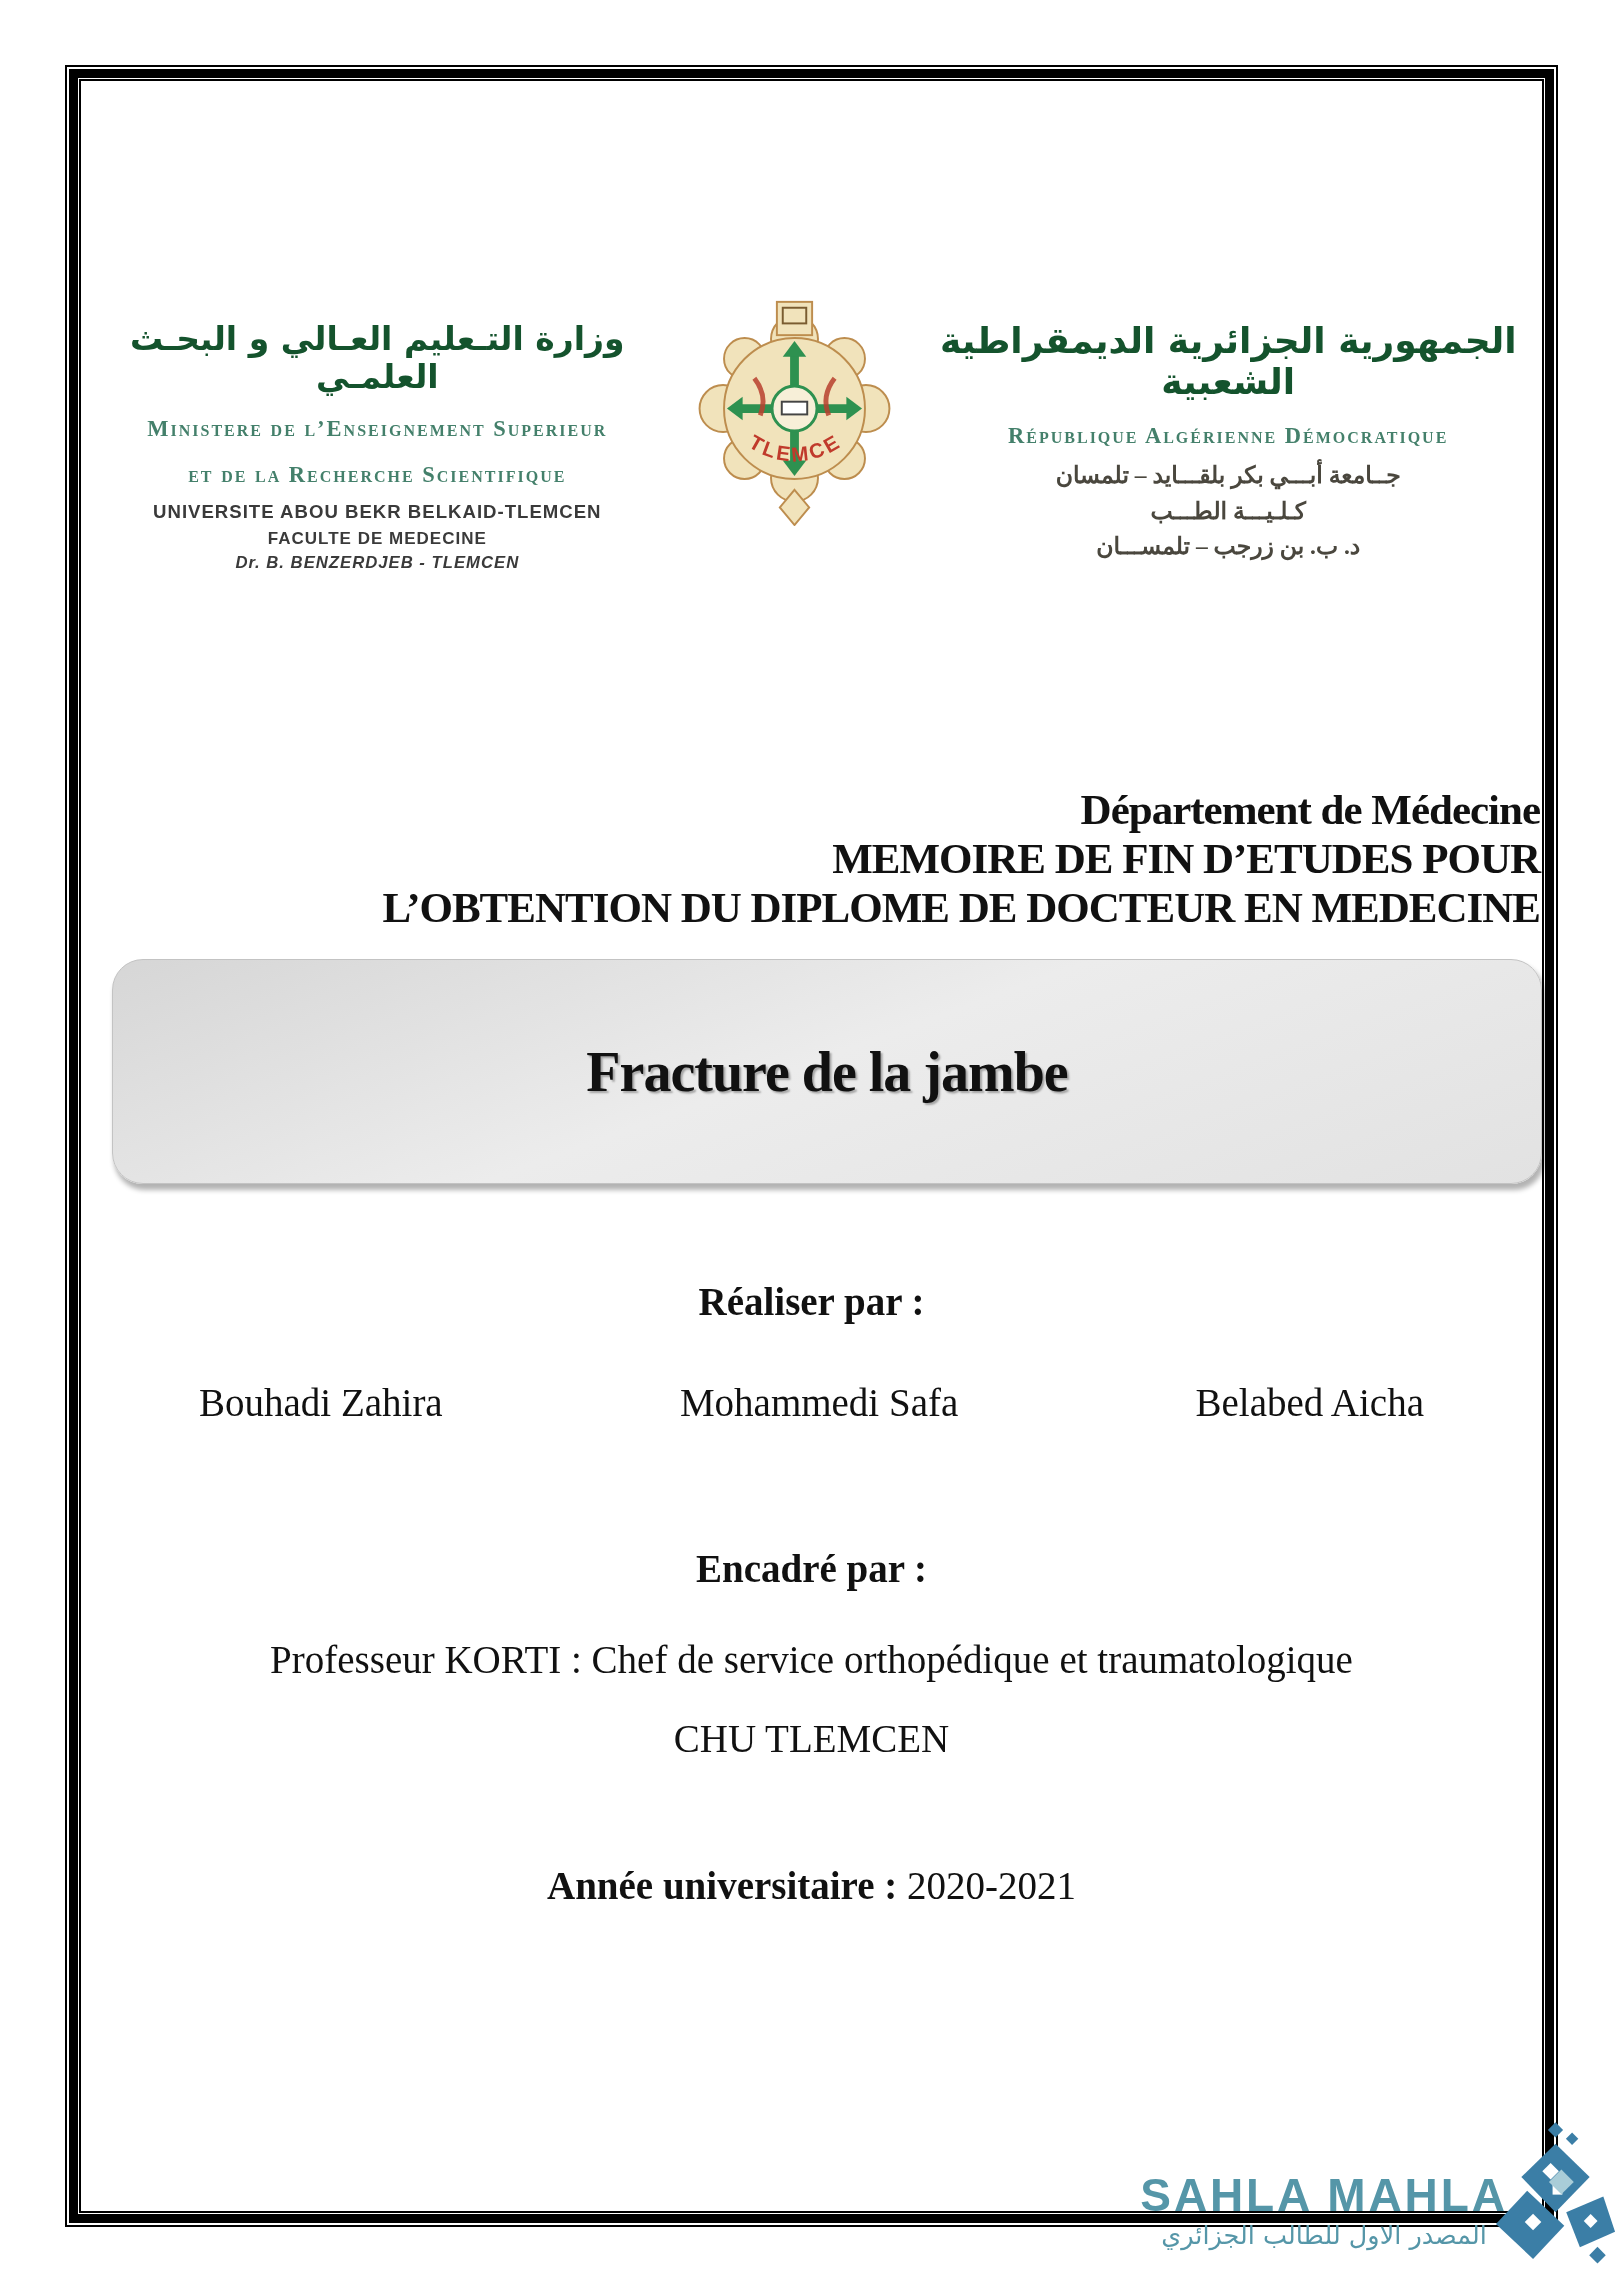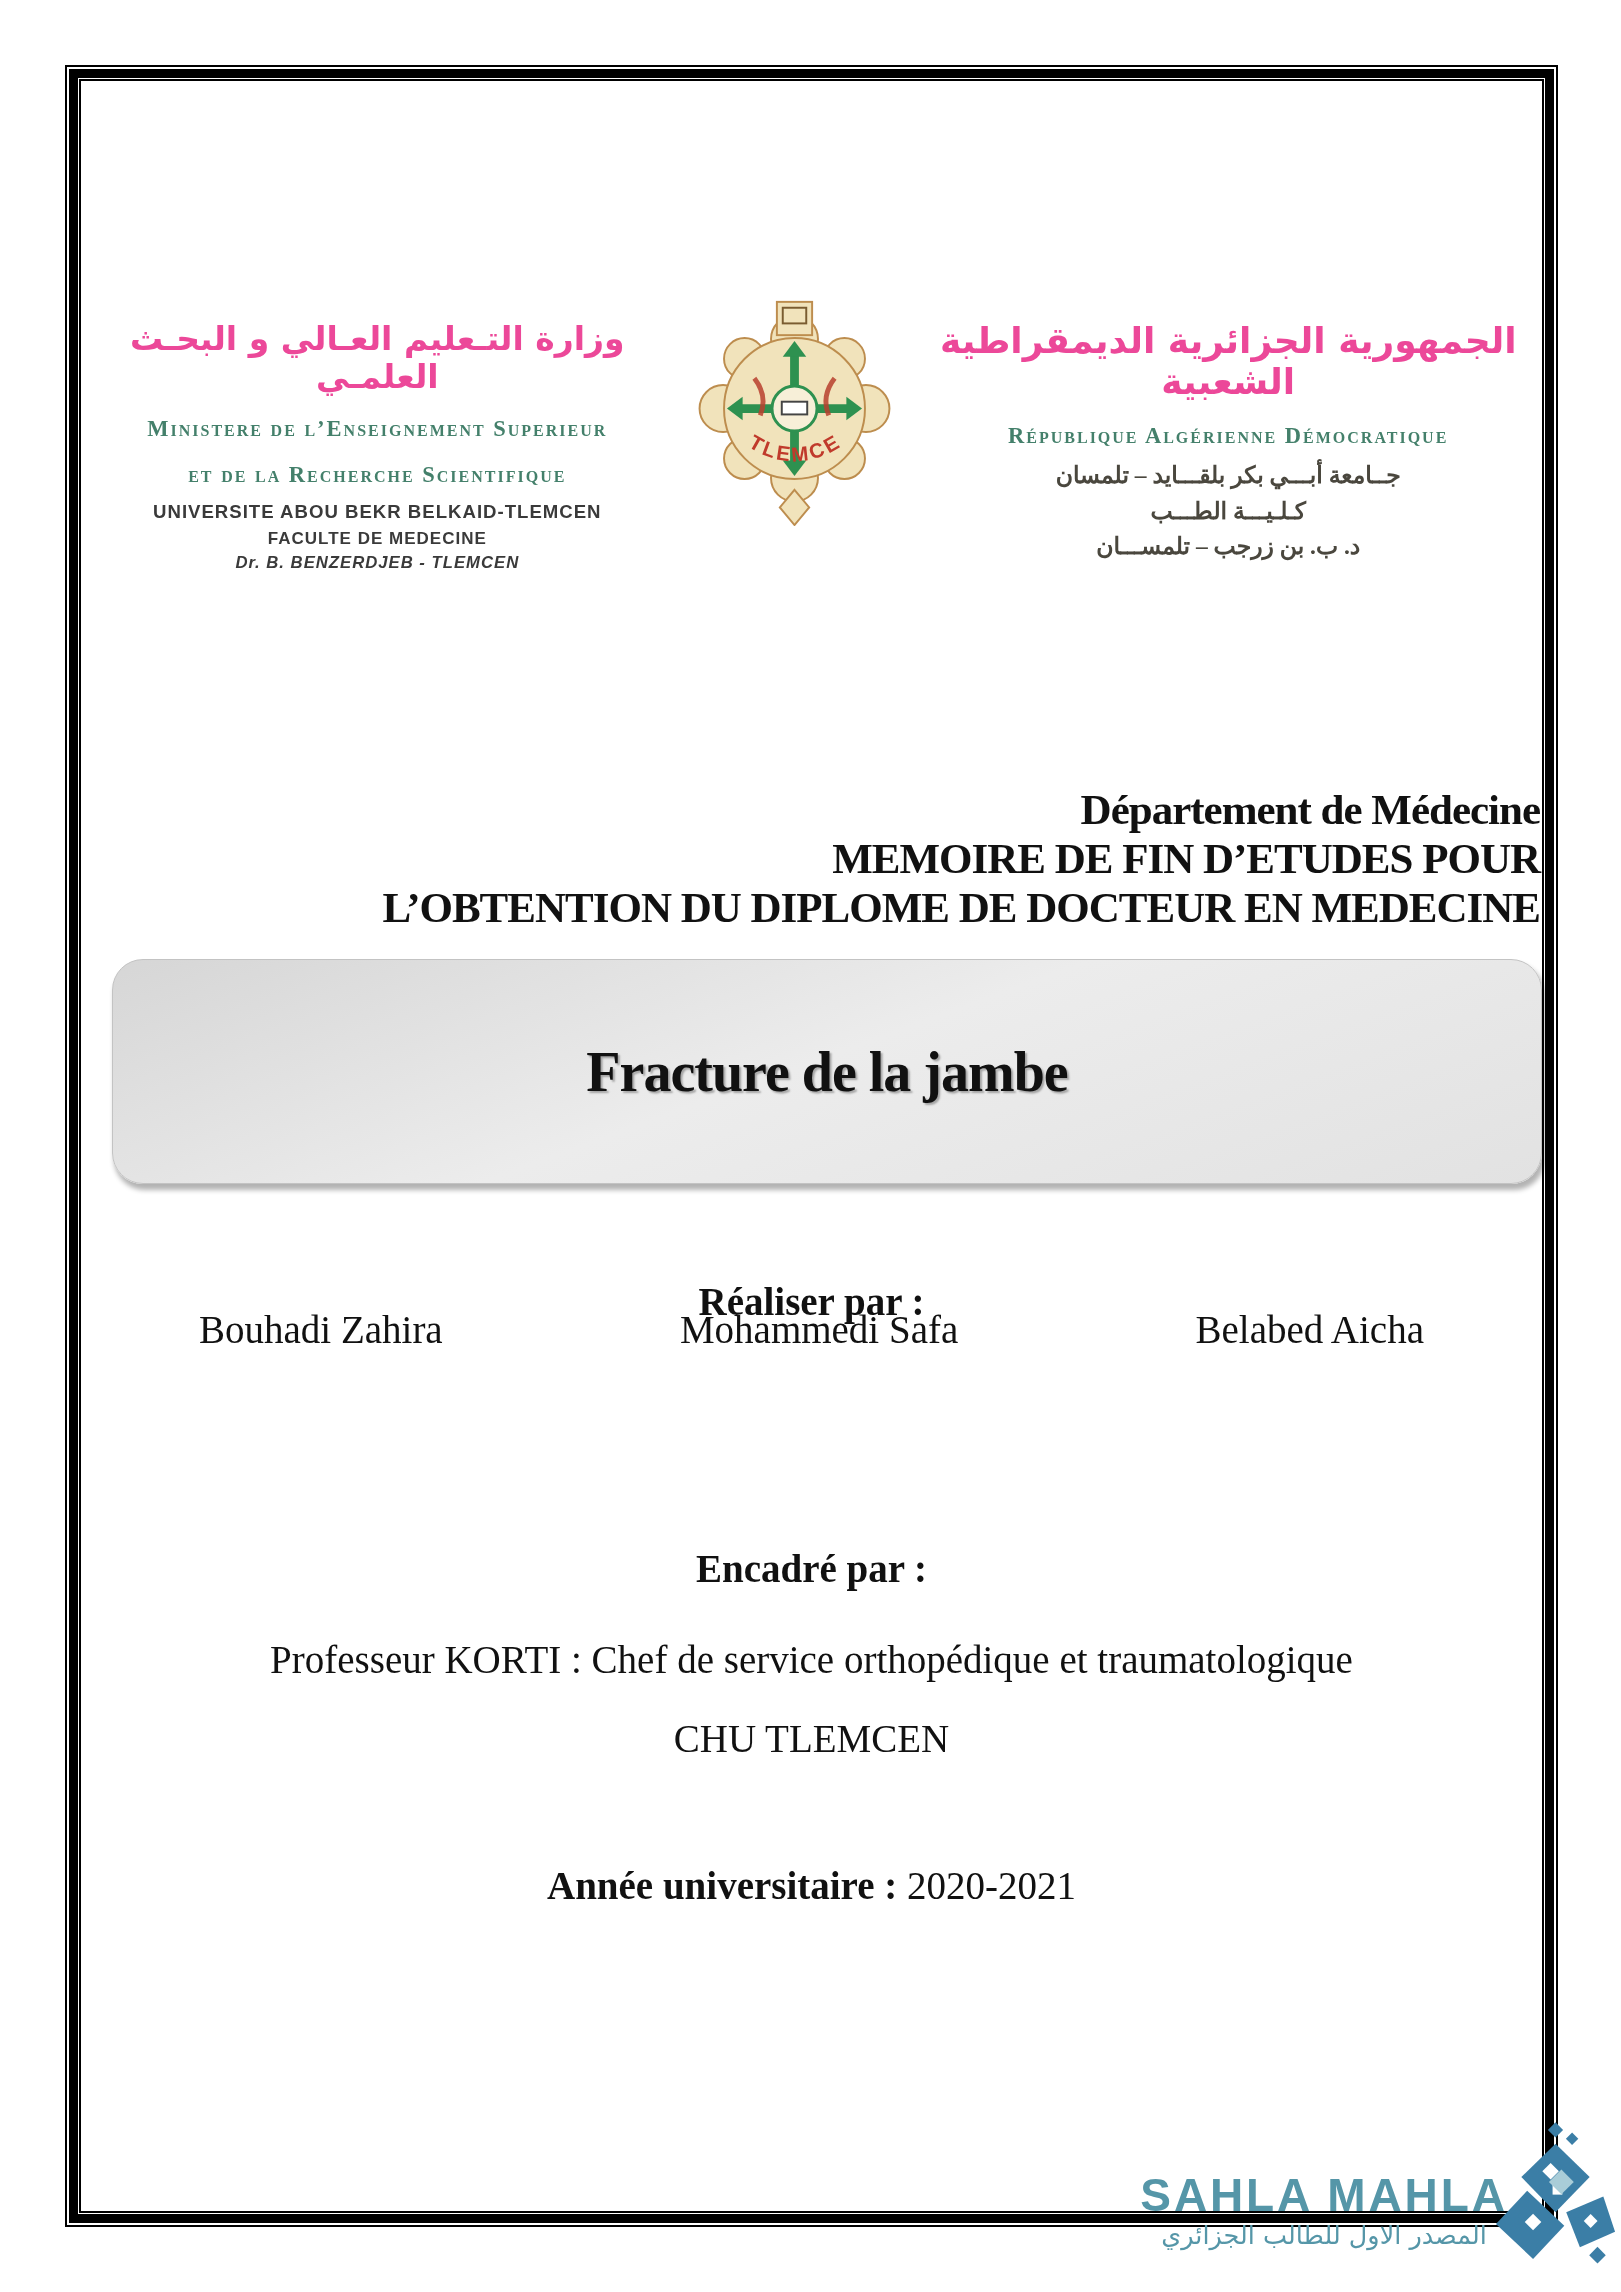--- a/index.html
+++ b/index.html
@@ -23,21 +23,21 @@
 
   
   .header-row {
     position:absolute; top:235px; left:9.8px; right:9.8px;
     display:flex; justify-content:space-between; align-items:flex-start;
   }
   .hdr-left { width:573px; text-align:center; padding-top:3.9px; }
   .hdr-right{ width:608px; text-align:center; padding-top:3.9px; }
   .arabic-green {
     font-family:"DejaVu Sans", sans-serif;
-    color:#ec4899; font-weight:bold; font-size:33px; line-height:1.15;
+    color:#14532d; font-weight:bold; font-size:33px; line-height:1.15;
     direction:rtl;
   }
   .green-caps {
     color:#44806b; font-weight:bold; font-size:22.5px; letter-spacing:2px;
     line-height:1.2; font-variant:small-caps;margin-top:19px;
   }
   .dark-sans {
     font-family:"Liberation Sans", sans-serif;
     color:#3a3a3a; font-weight:bold; letter-spacing:1px;
   }
@@ -75,21 +75,21 @@
   .banner-title {
     font-weight:bold; font-size:56px; letter-spacing:-1px;
     text-shadow:2px 2px 2px rgba(0,0,0,0.30);
   }
 
   
   .center-line { position:absolute; left:0; right:0; text-align:center; }
   .bold-line   { font-weight:bold; font-size:39px; }
   .plain-line  { font-size:39px; }
   .names-row {
-    position:absolute; left:0; right:0; top:1226px;
+    position:absolute; left:0; right:0; top:1299px;
     display:flex; justify-content:space-between;
     padding:0 118px; font-size:39px;
   }
   .year-line b { font-weight:bold; }
 
   
   .watermark {
     position:absolute; right:3.9px; bottom:15.7px;
     display:flex; align-items:flex-end; z-index:5;
   }

